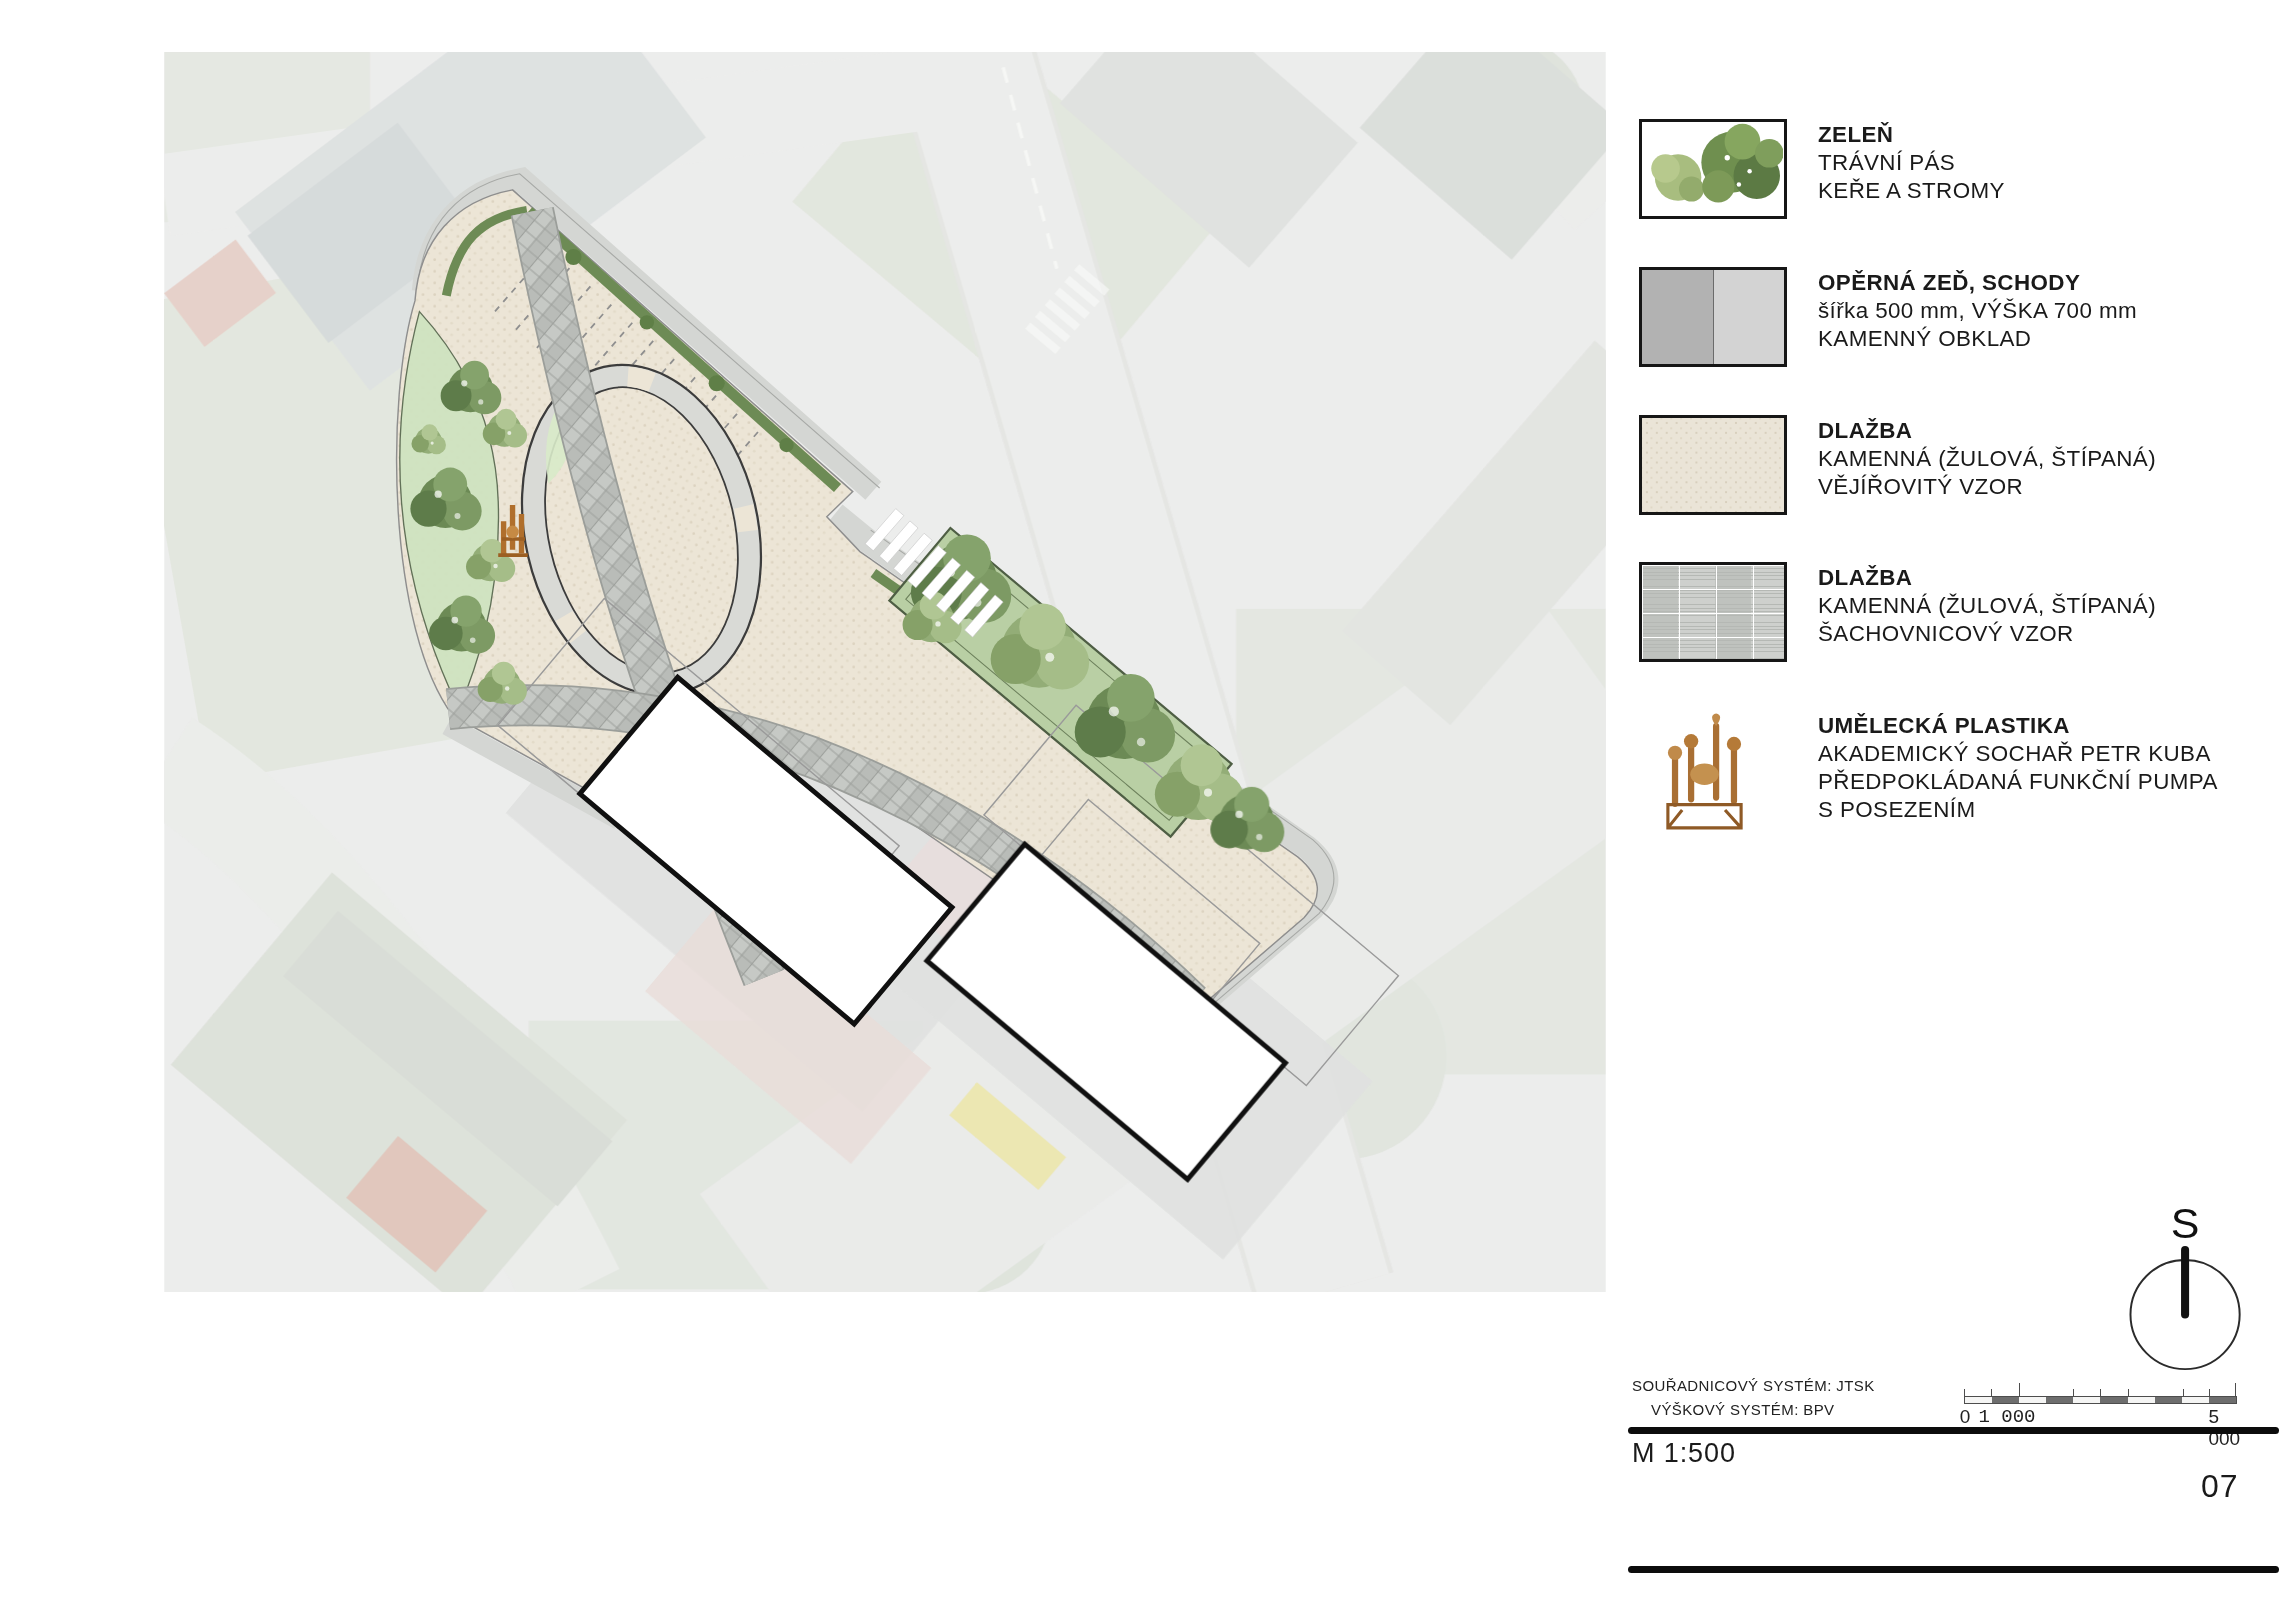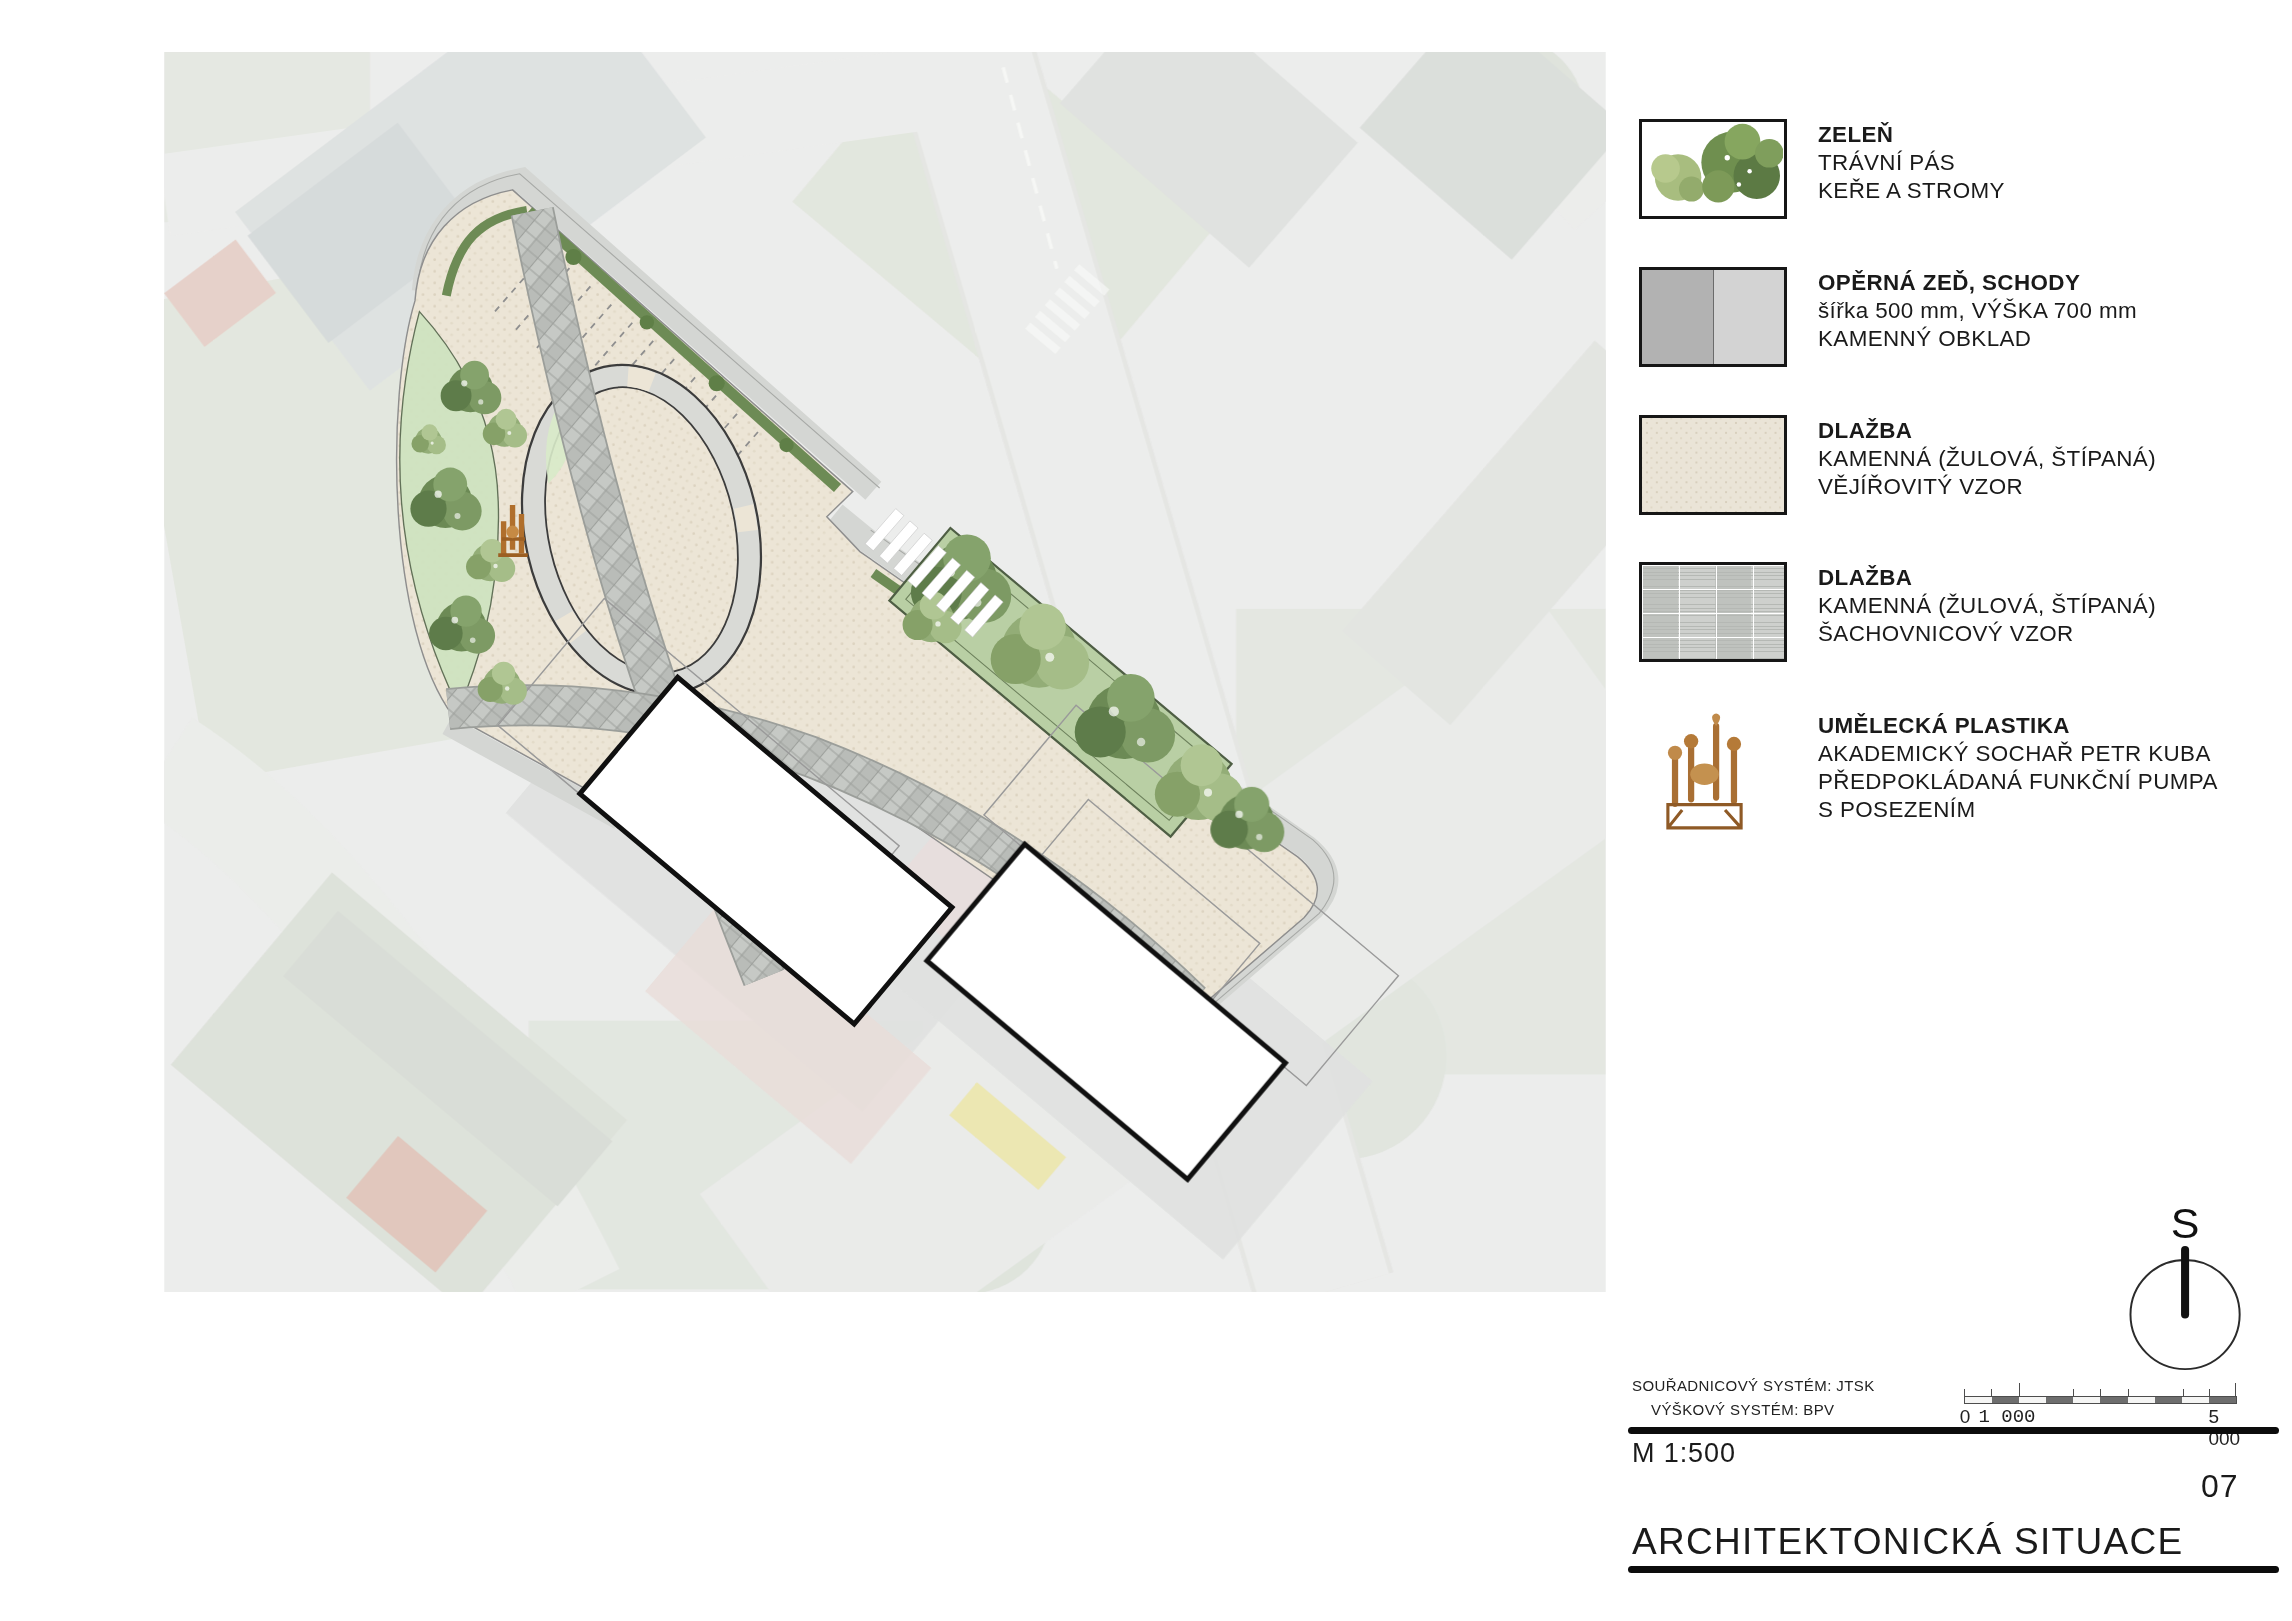--- a/index.html
+++ b/index.html
@@ -348,18 +348,17 @@
     </div>
     <span class="sb-label" style="left:0;transform:translateX(-40%);">0</span>
     <span class="sb-label" style="left:43px;transform:translateX(-50%);font-family:Liberation Mono, monospace;">1 000</span>
     <span class="sb-label" style="left:273px;transform:translateX(-90%);">5 000</span>
   </div>
 
   <div class="sys-line" style="top:1377px;text-align:right;">SOUŘADNICOVÝ SYSTÉM: JTSK</div>
   <div class="sys-line" style="top:1401px;margin-left:19px;">VÝŠKOVÝ SYSTÉM: BPV</div>
   <div id="rule-1" style="top:1427px;"></div>
   <div id="scale-note">M 1:500</div>
-  <div id="sheet-title">ARCHITEKTONICKÁ SITUACE</div>
   <div id="sheet-number">07</div>
   <div id="rule-2" style="top:1566px;"></div>
 
 </div>
 
 
 </body></html>

